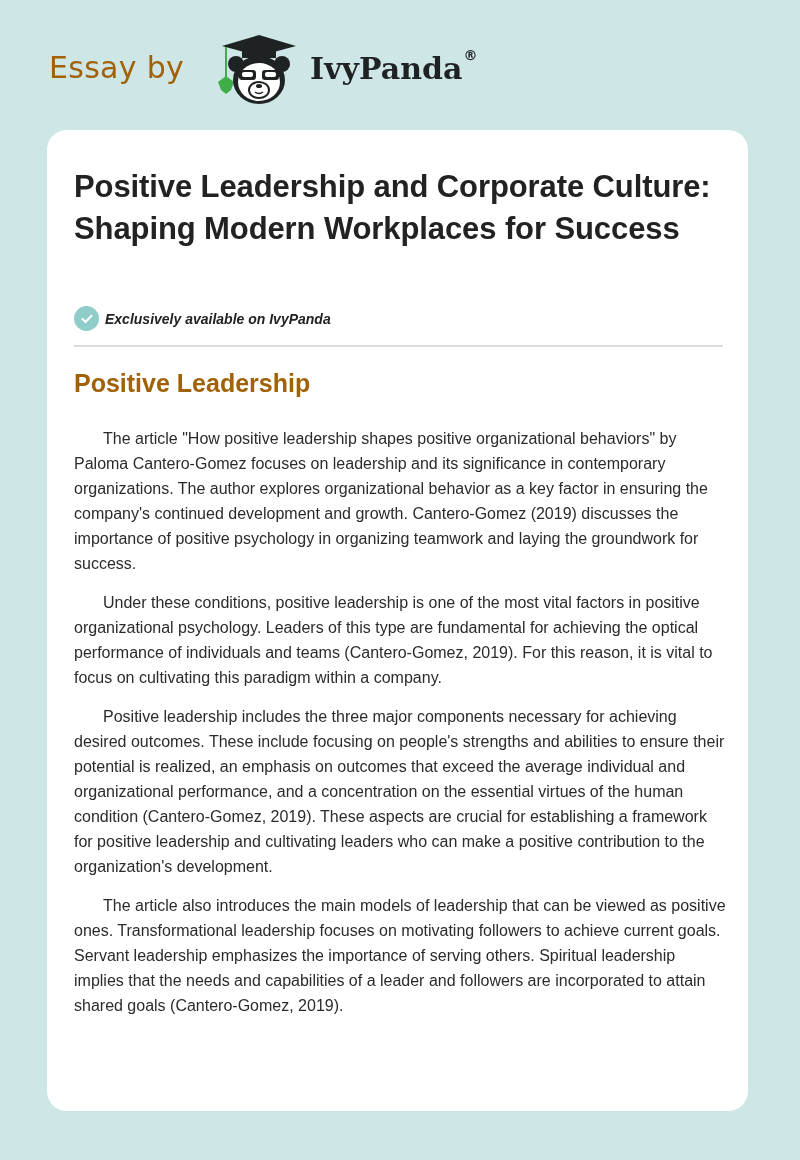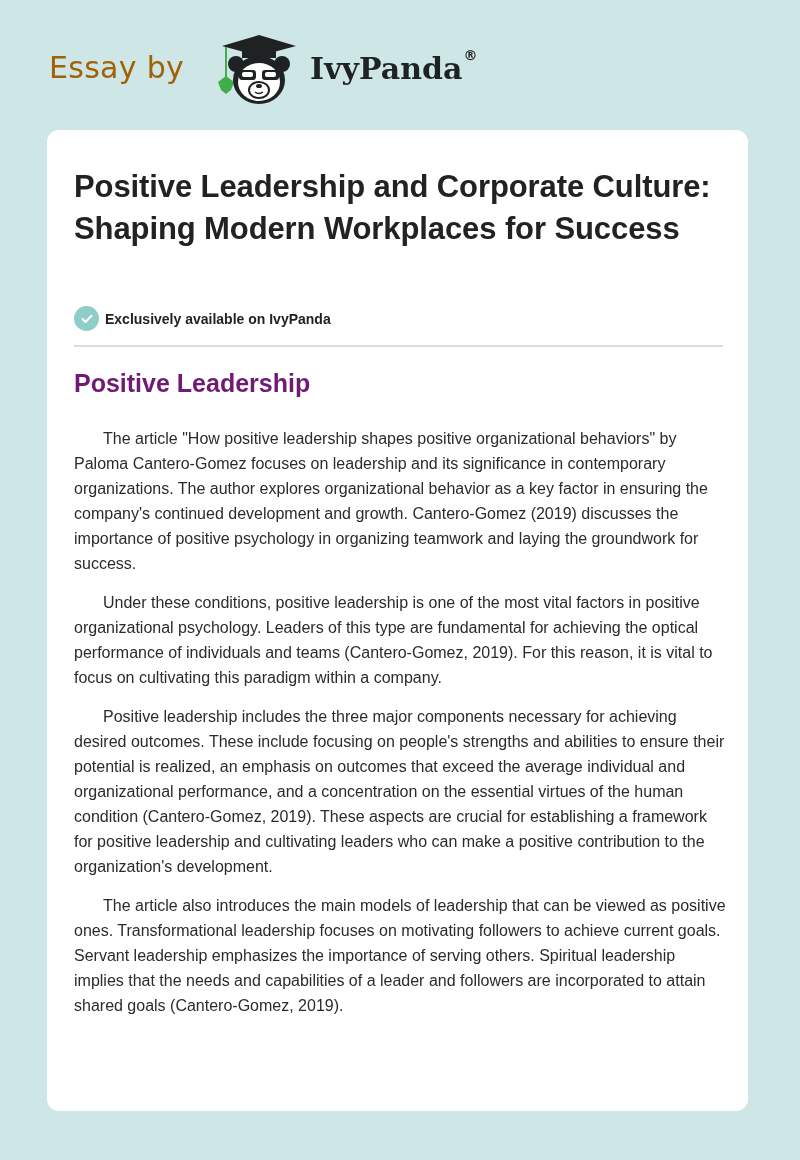--- a/index.html
+++ b/index.html
@@ -21,41 +21,41 @@
       margin-right: 30px; margin-top: -6px;
     }
     .brand-logo { width: 90px; height: 76px; margin-right: 6px; }
     .brand-name {
       font-family: "DejaVu Serif", serif; font-weight: bold;
       font-size: 30px; color: #1f2222; margin-top: -4px; text-align: center;
     }
     .brand-reg { font-size: 14px; vertical-align: top; position: relative; top: -4px; margin-left: 1px; font-family: "DejaVu Sans", sans-serif; font-weight: bold; }
     .card {
       position: absolute; left: 47px; top: 130px; width: 701px; height: 981px;
-      background: #ffffff; border-radius: 12px;
+      background: #ffffff; border-radius: 20px;
     }
     .title {
       position: absolute; left: 27px; top: 36px; width: 660px; margin: 0;
       font-size: 31px; font-weight: bold; line-height: 41.5px; color: #222;
       letter-spacing: -0.1px;
     }
     .exclusive {
-      position: absolute; left: 27px; top: 176px; display: flex; align-items: center;
+      position: absolute; left: 27px; top: 176px; display: flex; align-items: center; font-style: italic;
     }
     .check {
       width: 25px; height: 25px; border-radius: 50%; background: #8fcdc9;
       display: flex; align-items: center; justify-content: center; margin-right: 6px;
     }
     .exclusive-text { font-size: 14px; font-weight: bold; color: #222; }
     .divider {
       position: absolute; left: 27px; top: 215px; width: 649px; height: 2px; background: #dcdcdc;
     }
     .section-heading {
       position: absolute; left: 27px; top: 239px; margin: 0;
-      font-size: 25px; font-weight: bold; color: #701a75;
+      font-size: 25px; font-weight: bold; color: #a16207;
     }
     .body-text { position: absolute; left: 27px; top: 296px; width: 655px; }
     .para {
       margin: 0 0 14px 0; font-size: 16px; line-height: 25px; color: #2b2b2b;
       text-indent: 29px;
     }
   </style>
 </head>
 <body>
 

